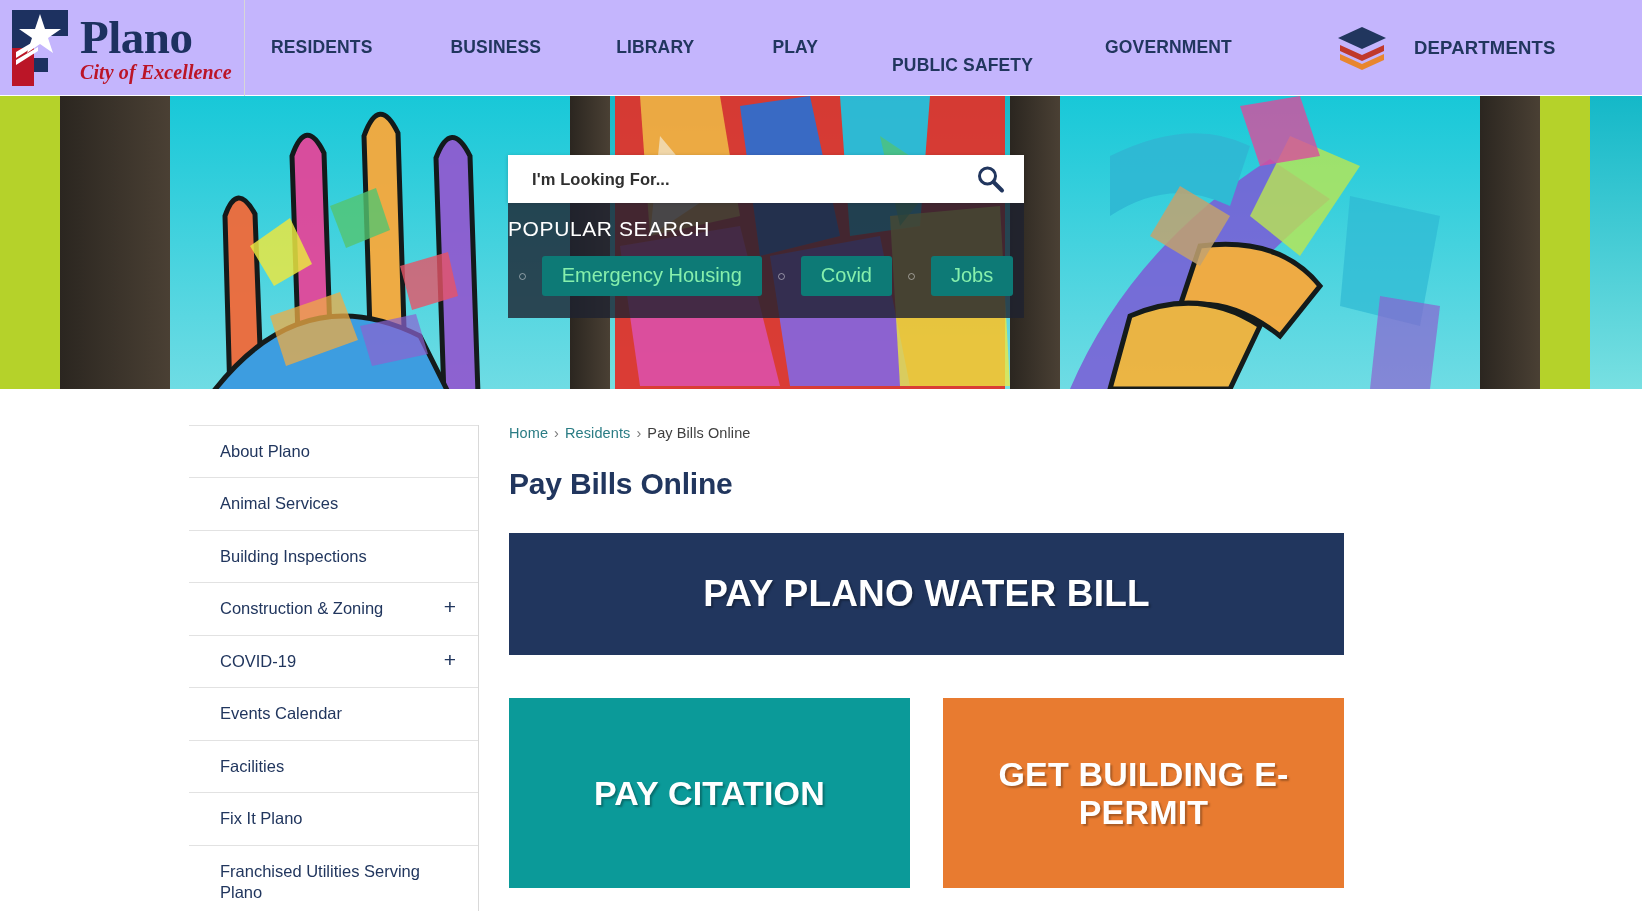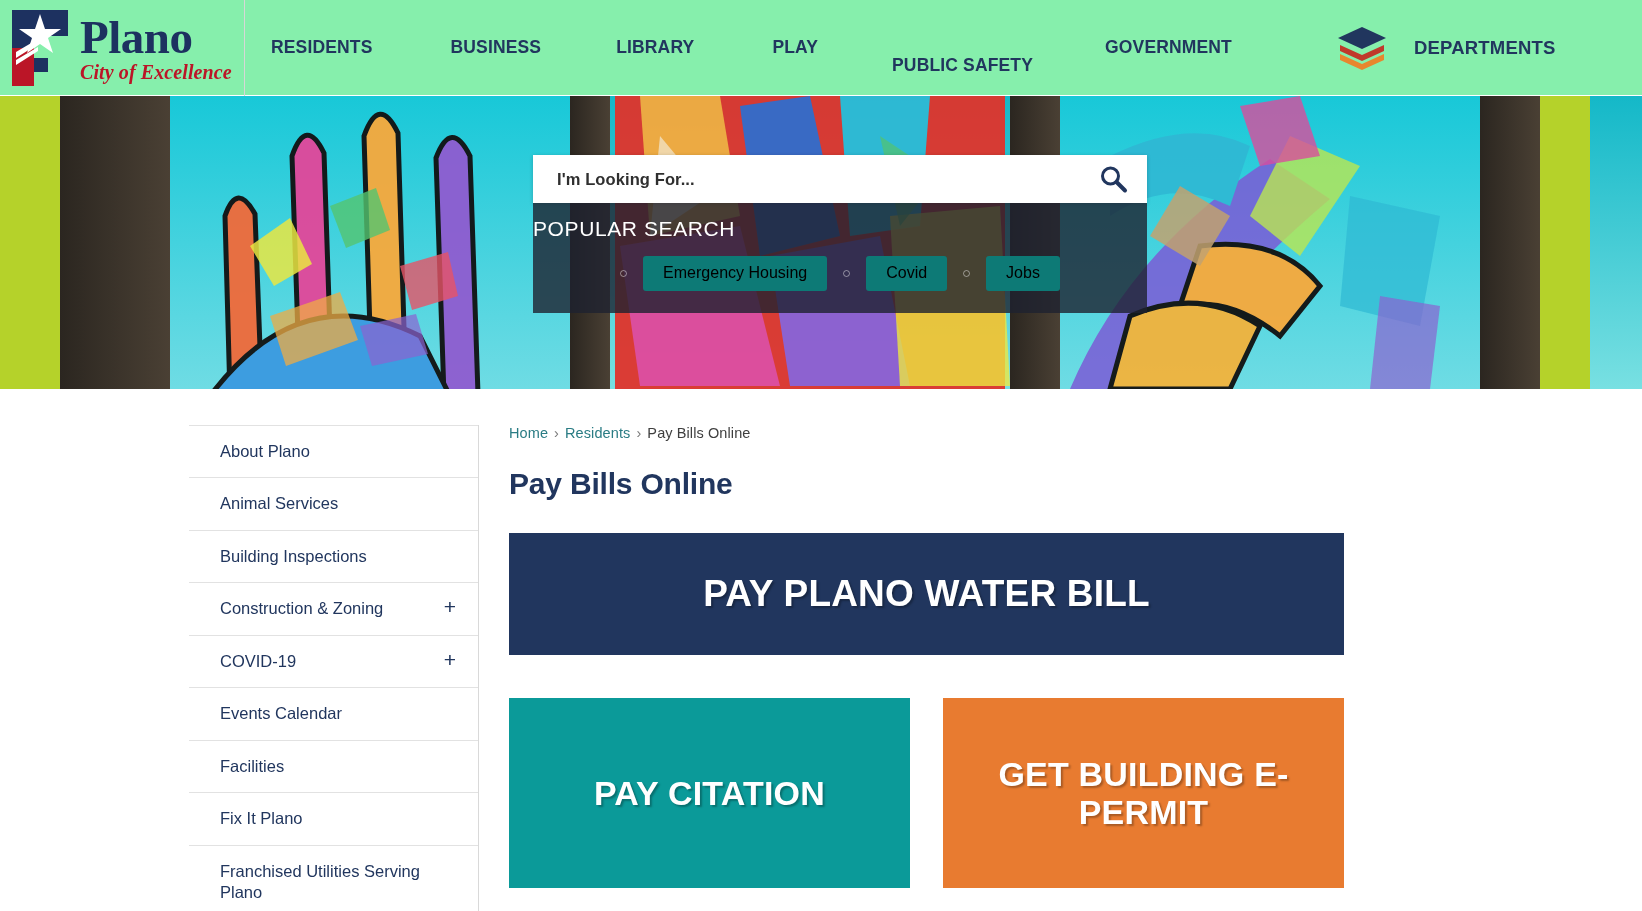--- a/index.html
+++ b/index.html
@@ -8,21 +8,21 @@
     height: 911px;
     overflow: hidden;
     background: #ffffff;
     font-family: "Liberation Sans", sans-serif;
   }
 
   
   .header {
     position: relative;
     height: 96px;
-    background: #86efac;
+    background: #c4b5fd;
     display: flex;
     align-items: stretch;
     border-bottom: 1px solid #ffffff;
   }
   .logo-block {
     width: 245px;
     min-width: 245px;
     display: flex;
     align-items: center;
     padding-left: 4px;
@@ -91,23 +91,23 @@
   .hero {
     position: relative;
     height: 293px;
     overflow: hidden;
     background: #3a3026;
   }
   .hero-art { position: absolute; inset: 0; width: 100%; height: 100%; }
 
   .search-wrap {
     position: absolute;
-    left: 533px;
+    left: 508px;
     top: 59px;
-    width: 614px;
+    width: 516px;
     z-index: 5;
   }
   .search-bar {
     height: 48px;
     background: #ffffff;
     display: flex;
     align-items: center;
     padding: 0 14px 0 24px;
     box-shadow: 0 1px 4px rgba(0,0,0,.22);
   }
@@ -141,22 +141,22 @@
     margin-bottom: 15px;
   }
   .pill-row {
     display: flex;
     align-items: center;
     justify-content: center;
     gap: 0;
   }
   .pill {
     background: #0d7a76;
-    color: #000000;
-    font-size: 16px;
+    color: #86efac;
+    font-size: 20px;
     font-weight: 400;
     padding: 8px 20px 9px 20px;
     border-radius: 3px;
     cursor: pointer;
     white-space: nowrap;
     line-height: 1.15;
   }
   .pill-sep {
     width: 7px; height: 7px;
     border: 1px solid rgba(255,255,255,0.45);

